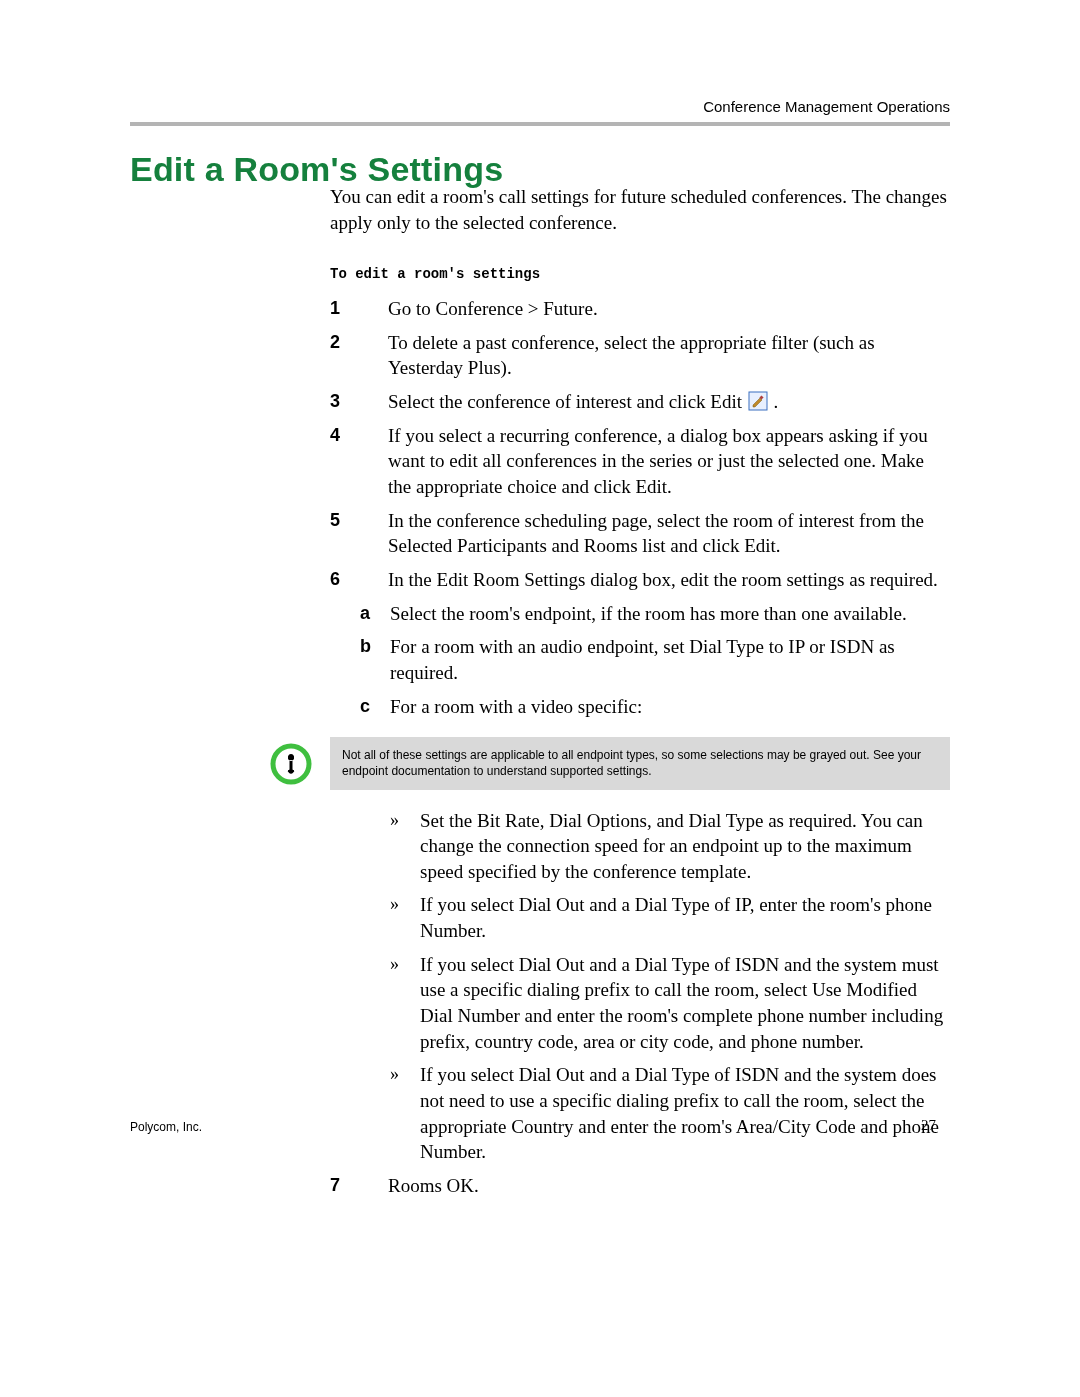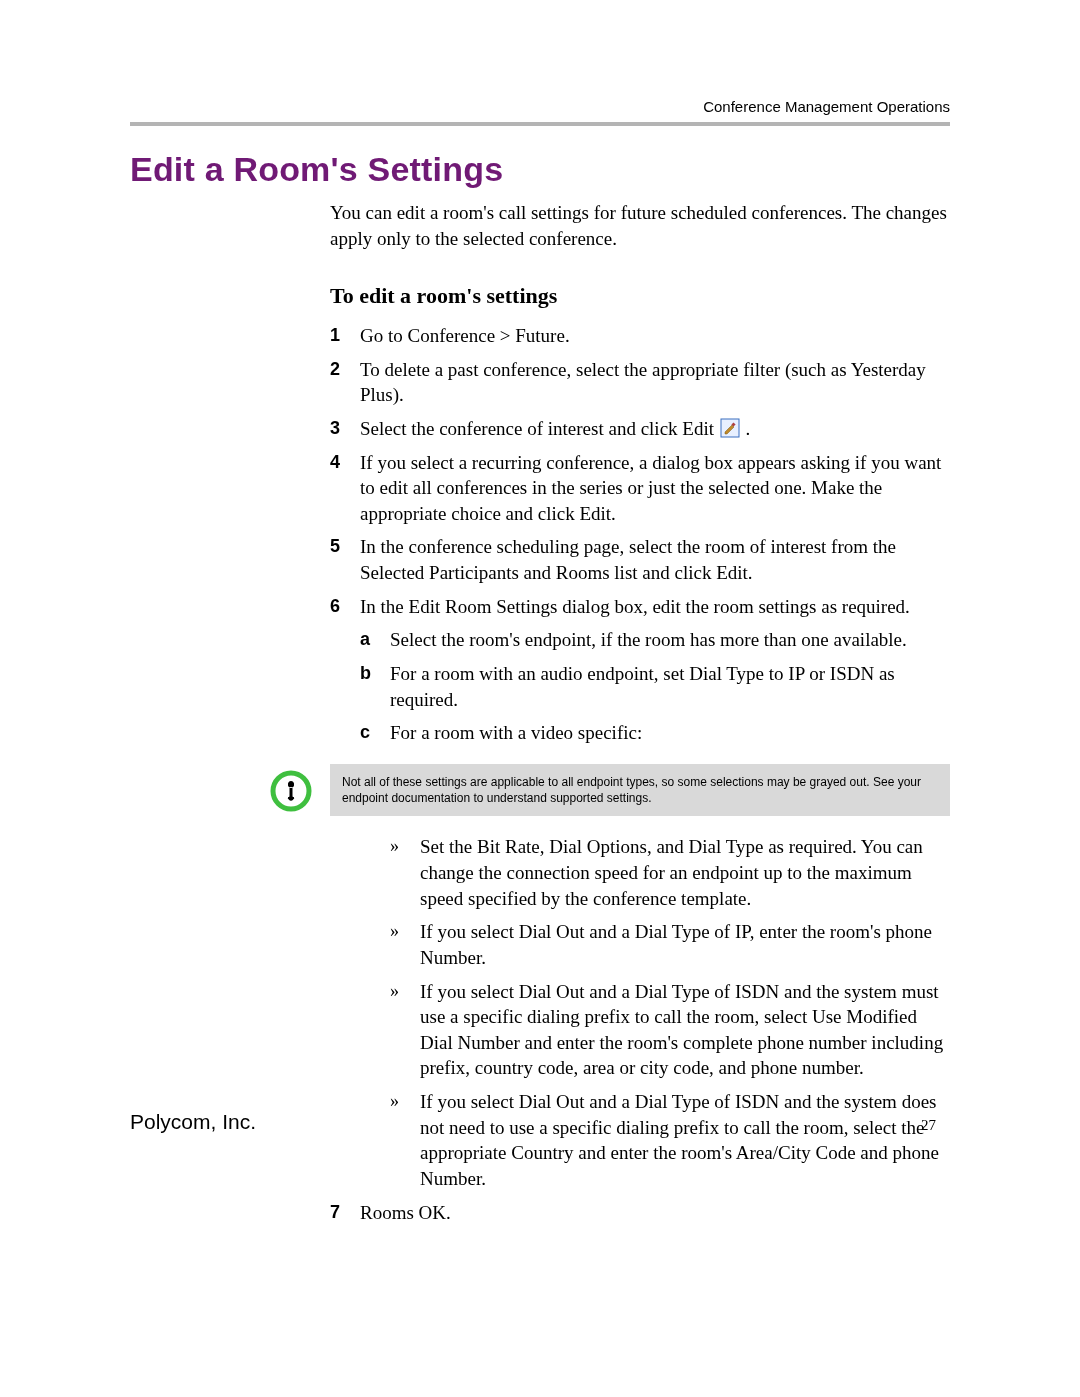--- a/index.html
+++ b/index.html
@@ -32,50 +32,50 @@
     height: 4px;
     background: #b4b4b4;
   }
   .title {
     position: absolute;
     top: 150px;
     left: 130px;
     font-family: Arial, Helvetica, sans-serif;
     font-weight: 700;
     font-size: 34px;
-    color: #701a75;
+    color: #15803d;
     letter-spacing: 0.2px;
   }
   .content {
     position: absolute;
-    top: 200px;
+    top: 184px;
     left: 330px;
     right: 130px;
     font-size: 19px;
     line-height: 1.35;
   }
   .intro { margin-bottom: 30px; }
   .subhead {
-    font-family: Liberation Serif, serif;
-    font-weight: 700;
-    font-size: 22px;
+    font-family: Liberation Mono, monospace;
+    font-weight: 700;
+    font-size: 14px;
     margin: 24px 0 12px 0;
   }
   .step {
     display: flex;
     margin: 8px 0;
   }
   .step .marker {
     width: 30px;
     flex: 0 0 30px;
     font-family: Arial, Helvetica, sans-serif;
     font-weight: 700;
     font-size: 18px;
   }
-  .step .body { flex: 1 1 auto; }
+  .step .body { flex: 1 1 auto; margin-left: 28px; }
   .substep {
     display: flex;
     margin: 8px 0 8px 30px;
   }
   .substep .marker {
     width: 30px;
     flex: 0 0 30px;
     font-family: Arial, Helvetica, sans-serif;
     font-weight: 700;
     font-size: 18px;
@@ -117,21 +117,21 @@
     font-family: Arial, Helvetica, sans-serif;
     font-size: 12px;
     line-height: 1.35;
     flex: 1 1 auto;
   }
   .footer-left {
     position: absolute;
     bottom: 115px;
     left: 130px;
     font-family: Arial, Helvetica, sans-serif;
-    font-size: 21px;
+    font-size: 12px;
   }
   .footer-right {
     position: absolute;
     bottom: 115px;
     right: 144px;
     font-family: Liberation Serif, serif;
     font-size: 15px;
   }
 </style>
 </head>

